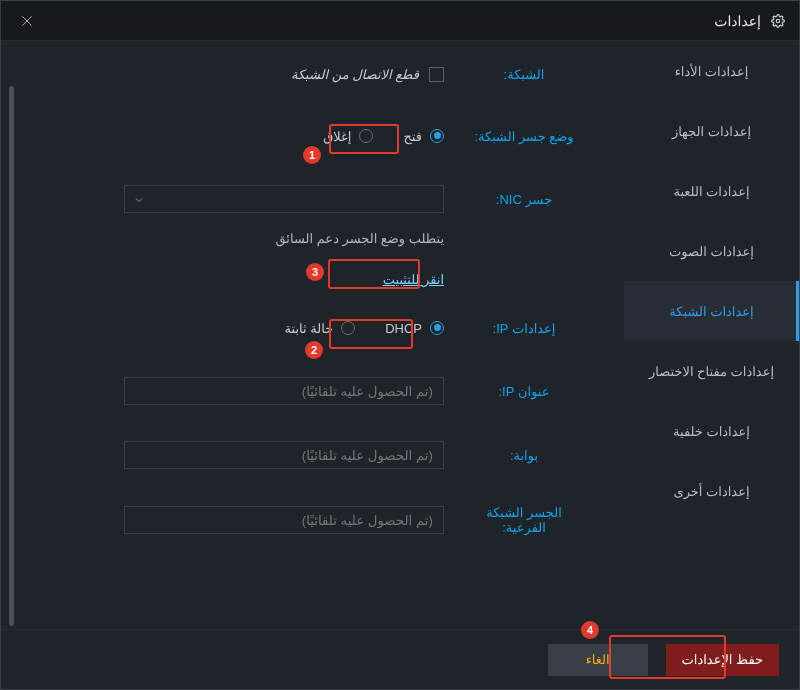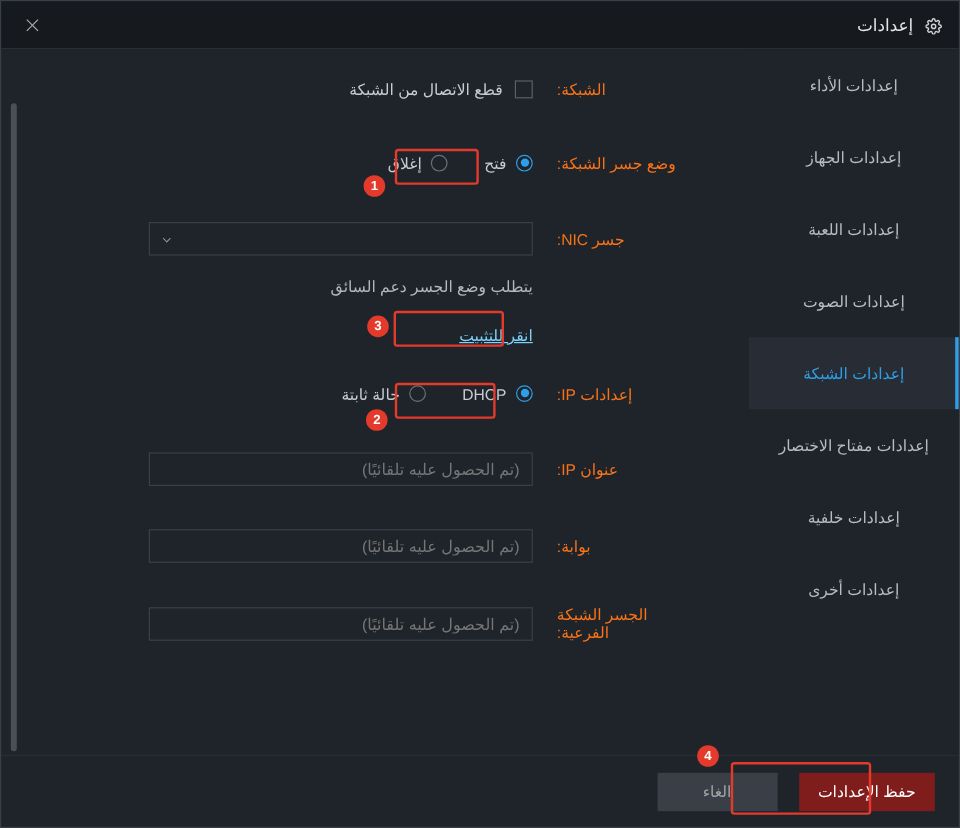--- a/index.html
+++ b/index.html
@@ -17,21 +17,21 @@
   
   .titlebar {
     height: 40px;
     background: #16191e;
     display: flex;
     align-items: center;
     justify-content: space-between;
     padding: 0 14px;
     border-bottom: 1px solid #2a2e33;
   }
-  .titlebar-left { display: flex; align-items: flex-end; gap: 10px; }
+  .titlebar-left { display: flex; align-items: center; gap: 10px; }
   .gear-icon {
     width: 14px; height: 14px;
     display: inline-block;
   }
   .titlebar-title { color: #e4e6e8; font-size: 14px; }
   .close-btn {
     width: 24px; height: 24px;
     display: flex; align-items: center; justify-content: center;
     cursor: pointer; color: #a8acb0;
   }
@@ -87,39 +87,39 @@
     cursor: pointer;
   }
   .row {
     display: flex;
     align-items: center;
     margin-bottom: 36px;
     min-height: 26px;
   }
   .row-label {
     width: 120px;
-    text-align: left;
-    color: #f97316;
+    text-align: center;
+    color: #0ea5e9;
     flex-shrink: 0;
   }
   .row-controls {
     display: flex;
     align-items: center;
     gap: 30px;
     margin-right: 20px;
   }
   
   .checkbox {
     width: 15px; height: 15px;
     border: 1px solid #5a6068;
     background: transparent;
     cursor: pointer;
     display:inline-block;
   }
-  .checkbox-wrap{display:flex;align-items:center;gap:10px;}
+  .checkbox-wrap{display:flex;align-items:center;gap:10px;font-style:italic;}
   
   .radio {
     display: flex; gap: 8px; cursor: pointer;
   }
   .radio-circle {
     width: 14px; height: 14px;
     border-radius: 50%;
     border: 1.5px solid #6a7078;
     display:flex;align-items:center;justify-content:center;
   }
@@ -181,21 +181,21 @@
   }
   .btn {
     min-width: 100px;
     height: 32px;
     display:flex; align-items:center; justify-content:center;
     cursor:pointer;
     padding: 0 16px;
     font-size: 13px;
   }
   .btn-primary { background:#7f1d1d; color:#fff; }
-  .btn-secondary { background:#3a3f47; color:#a3a3a3; }
+  .btn-secondary { background:#3a3f47; color:#eab308; }
   
   .hl {
     position:absolute;
     border: 2.5px solid #e33a2c;
     border-radius: 3px;
     pointer-events: none;
   }
   .badge {
     position:absolute;
     width: 18px; height:18px;

